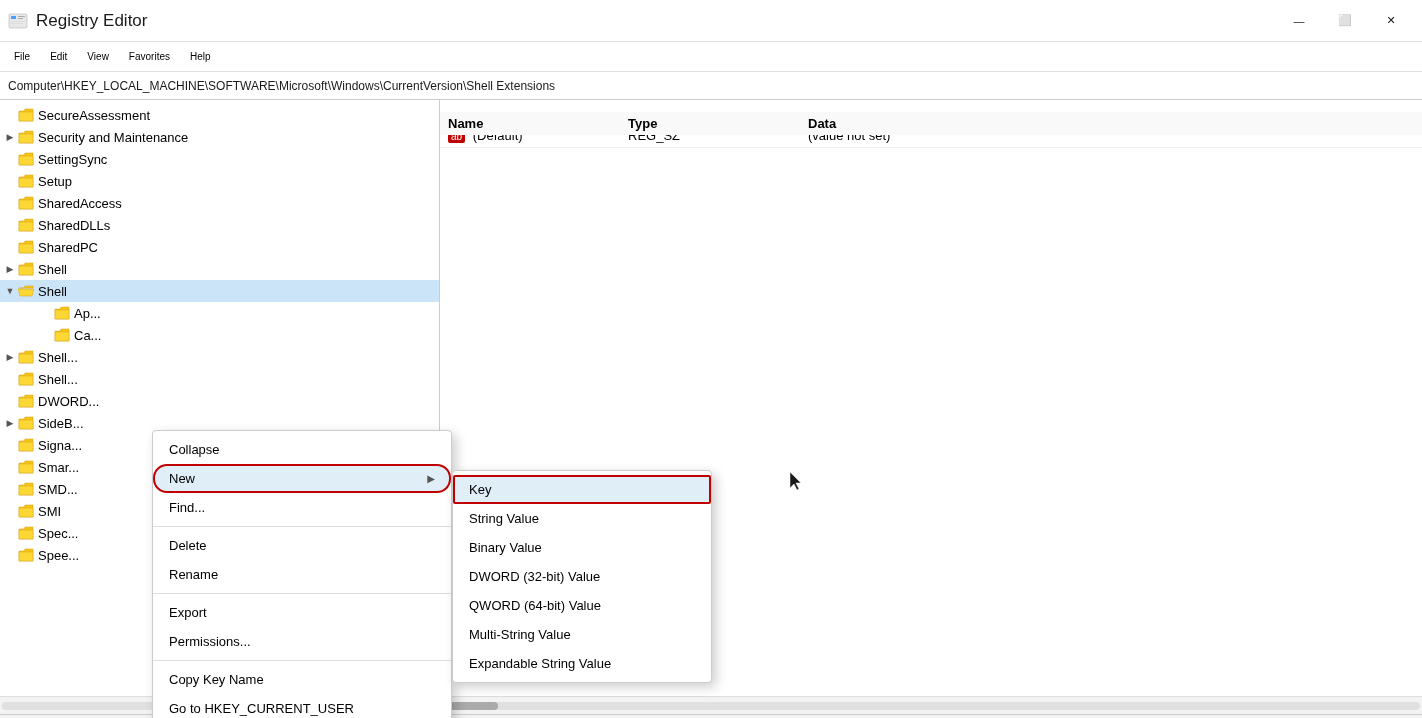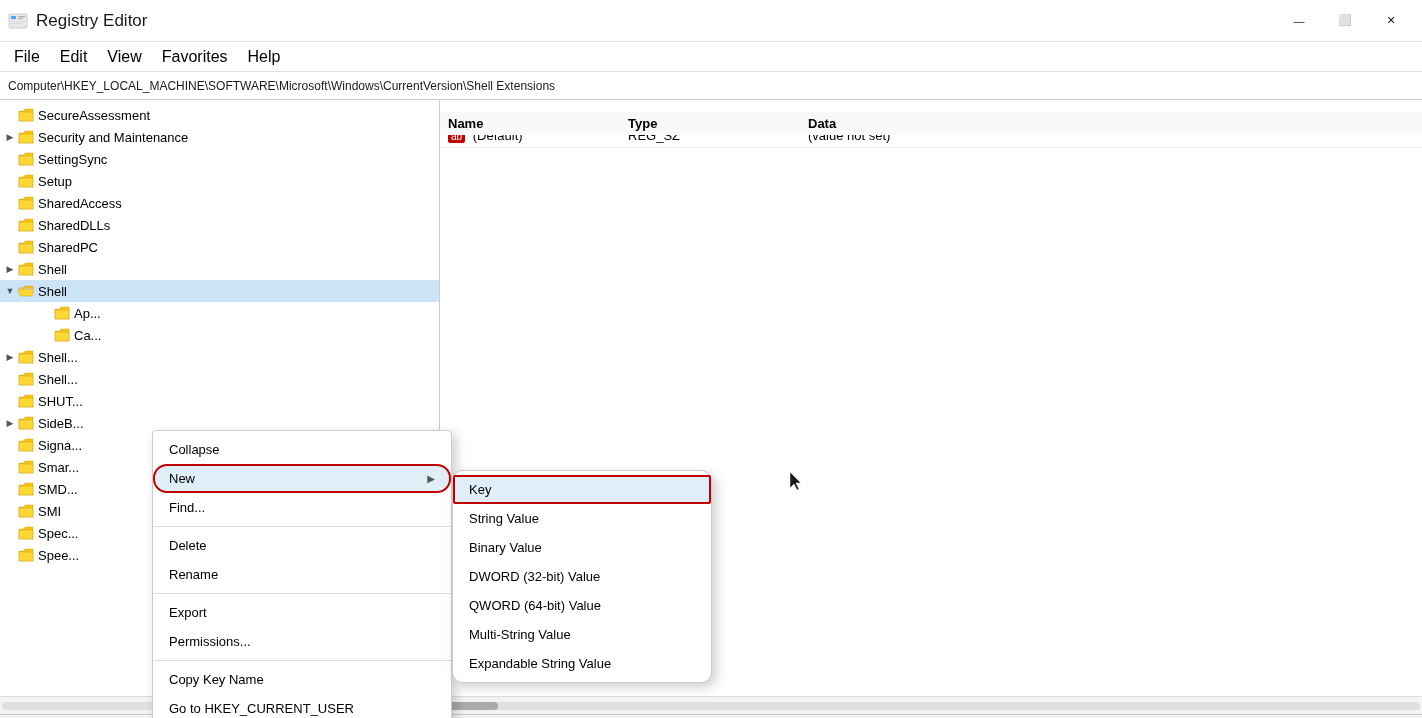--- a/index.html
+++ b/index.html
@@ -59,21 +59,21 @@
       align-items: center;
       background: #fff;
       height: 30px;
       padding: 0 4px;
       border-bottom: 1px solid #e0e0e0;
     }
     .menu-item {
       padding: 4px 10px;
       cursor: pointer;
       border-radius: 4px;
-      font-size: 16px;
+      font-size: 10px;
     }
 
     
     .address-bar {
       background: #fff;
       height: 28px;
       display: flex;
       align-items: center;
       padding: 0 8px;
       border-bottom: 1px solid #ccc;
@@ -209,21 +209,21 @@
     
     .sub-context-menu {
       position: absolute;
       top: 370px;
       left: 452px;
       width: 260px;
       background: #fff;
       border: 1px solid #ccc;
       box-shadow: 4px 4px 12px rgba(0,0,0,0.2);
       z-index: 101;
-      border-radius: 11px;
+      border-radius: 4px;
       padding: 4px 0;
     }
     .sub-item {
       padding: 7px 16px;
       cursor: pointer;
       font-size: 13px;
     }
     .sub-item.highlighted {
       background: #e0eef8;
       border: 2px solid #c00000;
@@ -410,21 +410,21 @@
       </svg>
       <span>Shell...</span>
     </div>
 
     <div class="tree-item tree-indent-1">
       <span class="expand-icon"></span>
       <svg class="folder-icon" viewBox="0 0 16 14">
         <path d="M1,3 L6,3 L7,1 L15,1 L15,13 L1,13 Z" fill="#f5c518" stroke="#d4a017" stroke-width="0.5"></path>
         <path d="M1,4 L15,4 L15,13 L1,13 Z" fill="#fdd835" stroke="#d4a017" stroke-width="0.5"></path>
       </svg>
-      <span>SHUT...</span>
+      <span>DWORD...</span>
     </div>
 
     <div class="tree-item tree-indent-1">
       <span class="expand-icon">▶</span>
       <svg class="folder-icon" viewBox="0 0 16 14">
         <path d="M1,3 L6,3 L7,1 L15,1 L15,13 L1,13 Z" fill="#f5c518" stroke="#d4a017" stroke-width="0.5"></path>
         <path d="M1,4 L15,4 L15,13 L1,13 Z" fill="#fdd835" stroke="#d4a017" stroke-width="0.5"></path>
       </svg>
       <span>SideB...</span>
     </div>

